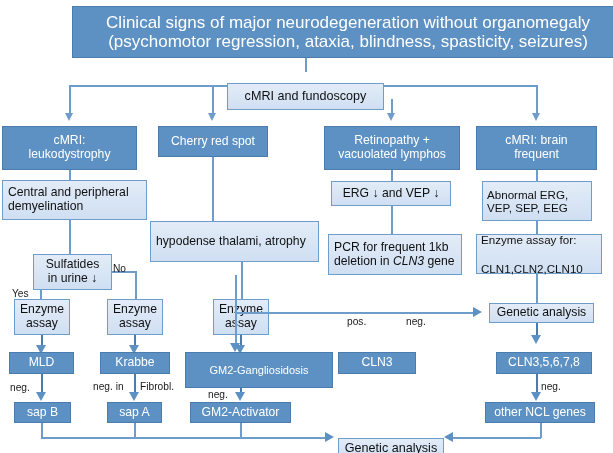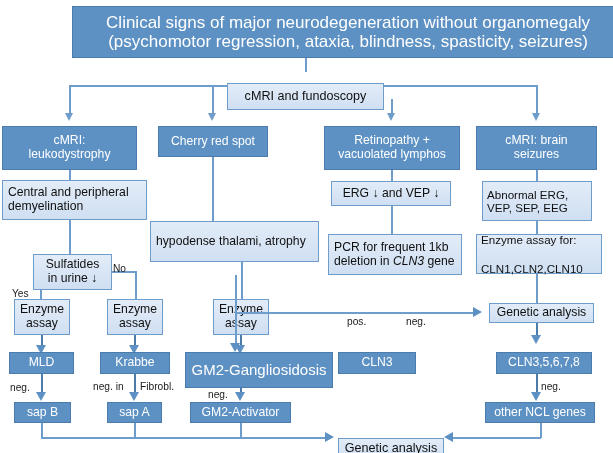--- a/index.html
+++ b/index.html
@@ -8,21 +8,21 @@
 
   .node{position:absolute;box-sizing:border-box;display:flex;align-items:center;
         justify-content:center;text-align:center;line-height:1.12;}
   .dark{background:#5d91c3;border:1px solid #4a7cae;color:#ffffff;}
   .light{background:linear-gradient(180deg,#e3ecf8 0%,#cfdff2 100%);
          border:1px solid #6f9dcb;color:#101010;}
   .title{font-size:17px;margin-left:42px;}
   .t13{font-size:12.6px;margin-top:11px;}
   .t12{font-size:12.2px;}
   .t11{font-size:11.6px;}
-  .t105{font-size:15px;justify-content:center;}
+  .t105{font-size:11px;justify-content:center;}
 
   .lbl{position:absolute;font-size:10.2px;color:#1a1a1a;white-space:nowrap;}
 
   
   .v{position:absolute;width:1.6px;background:#6f9dcb;}
   .h{position:absolute;height:1.6px;background:#6f9dcb;}
   .vD{position:absolute;width:1.6px;background:#4a7cae;}
 
   .arrowdown{position:absolute;width:0;height:0;border-left:5.5px solid transparent;
              border-right:5.5px solid transparent;border-top:9px solid #5d91c3;}
@@ -70,21 +70,21 @@
     <span>Cherry red spot</span>
   </div>
 
   <div class="node dark t12" style="left:324px;top:126px;width:136px;height:44px;flex-direction:column;">
     <span>Retinopathy +</span>
     <span>vacuolated lymphos</span>
   </div>
 
   <div class="node dark t12" style="left:476px;top:126px;width:121px;height:44px;flex-direction:column;">
     <span>cMRI: brain</span>
-    <span>seizures</span>
+    <span>frequent</span>
   </div>
 
   <div class="v" style="left:69px;top:170px;height:10px;"></div>
   <div class="v" style="left:212px;top:157px;height:64px;"></div>
   <div class="v" style="left:391px;top:170px;height:11px;"></div>
   <div class="v" style="left:536px;top:170px;height:11px;"></div>
 
   <div class="node light t12" style="left:2px;top:180px;width:145px;height:40px;flex-direction:column;align-items:flex-start;padding-left:5px;text-align:left;">
     <span>Central and peripheral</span>
     <span>demyelination</span>

